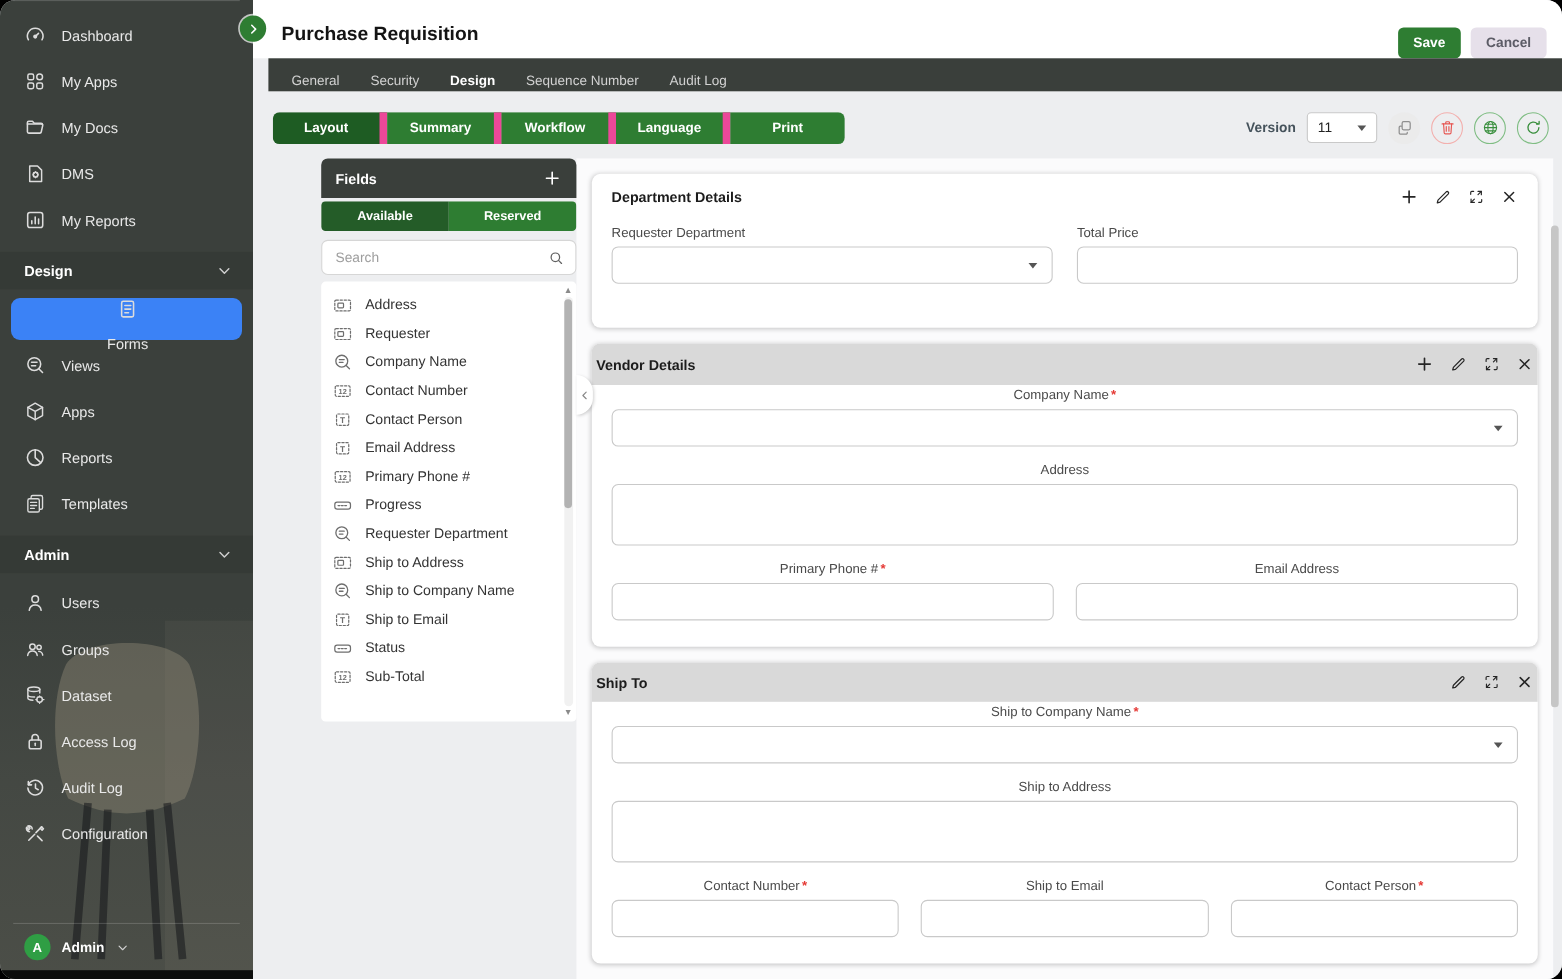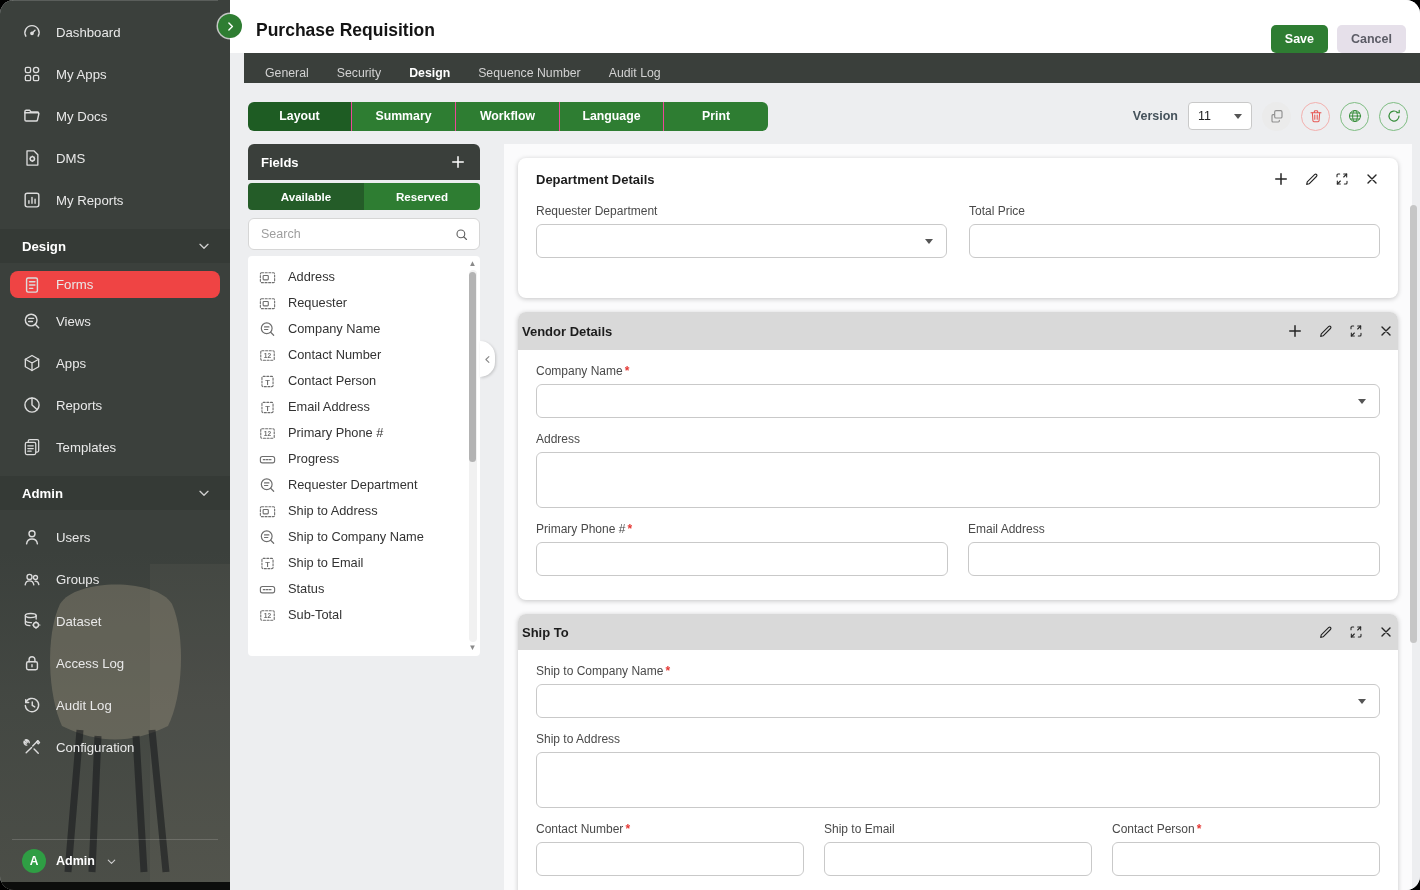--- a/index.html
+++ b/index.html
@@ -15,21 +15,21 @@
   .photo{position:absolute;left:0;right:0;bottom:0;height:340px;z-index:0;pointer-events:none;
     background:linear-gradient(180deg,rgba(59,64,60,0) 0%,rgba(90,92,84,.28) 45%,rgba(110,108,96,.32) 100%);}
   .photo svg{position:absolute;bottom:6px;left:0;}
   .logo-row{display:flex;align-items:center;gap:9px;height:50px;padding-left:14px;flex:none;position:relative;z-index:2;}
   .logo-ic{width:26px;height:26px;}
   .logo-text{font-size:19px;font-weight:700;color:#fff;}
   .side-div{height:1px;background:rgba(255,255,255,.16);margin:0 12px;flex:none;position:relative;z-index:2;}
   .side-nav{flex:1;display:flex;flex-direction:column;padding-top:10px;position:relative;z-index:2;}
   .side-item{display:flex;align-items:center;gap:14px;height:42px;padding:0 10px 0 22px;font-size:13.2px;cursor:pointer;flex:none;}
   .side-item .ic{width:20px;height:20px;color:#dcdcdc;flex:none;}
-  .side-item.active{background:#ef4444;border-radius:8px;margin:2px 10px;height:27px;padding-left:12px;}
+  .side-item.active{background:#3b82f6;border-radius:8px;margin:2px 10px;height:38px;padding-left:12px;flex-direction:column;}
   .side-sect{display:flex;align-items:center;height:34px;padding:0 18px 0 22px;background:#353a36;
     font-weight:700;font-size:13.2px;color:#fff;margin:8px 0 6px;flex:none;cursor:pointer;}
   .side-sect .ic{margin-left:auto;width:16px;height:16px;color:#cfcfcf;}
   .flex-sp{margin-top:auto;}
   .side-user{display:flex;align-items:center;gap:10px;height:42px;padding:0 22px;flex:none;position:relative;z-index:2;}
   .avatar{width:24px;height:24px;border-radius:50%;background:#2f9e44;color:#fff;font-size:12px;font-weight:700;
     display:flex;align-items:center;justify-content:center;flex:none;}
   .user-name{font-size:12.5px;font-weight:700;color:#fff;}
   .side-user .ic{width:13px;height:13px;color:#cfcfcf;}
   .side-strip{height:8px;background:#0c0d0c;flex:none;position:relative;z-index:2;}
@@ -47,36 +47,36 @@
   .btn-cancel{background:#e6e0ea;color:#5c5c66;}
 
   .tabbar{position:absolute;left:14px;right:0;top:53px;height:42px;background:#3a3f3b;display:flex;align-items:stretch;padding:0 10px;gap:6px;}
   .tab{display:flex;align-items:center;padding:0 11px;font-size:12.3px;color:#d2d2d2;border-bottom:3px solid transparent;cursor:pointer;}
   .tab.active{color:#fff;font-weight:700;border-bottom-color:#7ec983;}
 
   .content{position:absolute;left:0;right:0;top:83px;bottom:0;background:#edeef0;padding:18px 8px 0 18px;}
   .toolbar{display:flex;align-items:center;height:30px;}
   .subtabs{display:flex;border-radius:6px;overflow:hidden;}
   .subtab{width:104px;height:29px;display:flex;align-items:center;justify-content:center;background:#2e7d32;color:#fff;
-    font-weight:700;font-size:12.3px;border-right:1px solid #ec4899;cursor:pointer;}
+    font-weight:700;font-size:12.3px;border-right:7px solid #ec4899;cursor:pointer;}
   .subtab:last-child{border-right:none;text-align:center;}
   .subtab.active{background:#1e5c23;}
   .version{margin-left:auto;display:flex;align-items:center;gap:10px;padding-right:4px;}
   .version-label{font-size:12.5px;font-weight:700;color:#45525b;}
   .version-select{width:64px;height:28px;background:#fff;border:1px solid #c9c9c9;border-radius:4px;display:flex;
     align-items:center;padding:0 9px;font-size:12.5px;color:#222;cursor:pointer;}
   .caret{margin-left:auto;width:0;height:0;border-left:4.5px solid transparent;border-right:4.5px solid transparent;border-top:5.5px solid #555;}
   .circle-btn{width:29px;height:29px;border-radius:50%;display:flex;align-items:center;justify-content:center;cursor:pointer;background:transparent;border:none;padding:0;}
   .circle-btn .ic{width:16px;height:16px;}
   .cb-copy{background:#ebebeb;color:#8f8f8f;}
   .cb-trash{border:1.5px solid #f3b0ae;color:#e65753;}
   .cb-globe{border:1.5px solid #7fbd83;color:#388e3c;}
   .cb-refresh{border:1.5px solid #7fbd83;color:#388e3c;}
 
-  .panels{display:flex;gap:24px;margin-top:13px;height:calc(100% - 43px);}
+  .panels{display:flex;gap:0;margin-top:13px;height:calc(100% - 43px);margin-left:44px;}
 
   
   .fields-panel{width:232px;flex:none;position:relative;}
   .fp-head{height:36px;background:#3a3f3b;border-radius:6px 6px 0 0;color:#fff;display:flex;align-items:center;
     padding:0 13px;font-size:13px;font-weight:700;}
   .fp-plus{margin-left:auto;width:18px;height:18px;color:#fff;cursor:pointer;}
   .fp-tabs{display:flex;border-radius:4px;overflow:hidden;margin-top:3px;}
   .fp-tab{flex:1;height:27px;display:flex;align-items:center;justify-content:center;color:#fff;font-size:11.6px;
     font-weight:700;background:#2e7d32;border:none;font-family:inherit;cursor:pointer;}
   .fp-tab.active{background:#245c28;}
@@ -104,21 +104,21 @@
   .cv-actions{margin-left:auto;display:flex;gap:16px;align-items:center;}
   .cv-actions .ic{width:16px;height:16px;color:#fff;cursor:pointer;}
   .cv-body{flex:1;background:#fbfbfc;overflow:hidden;padding:14px 14px 0;}
   .card{background:#fff;border-radius:8px;box-shadow:0 1px 5px rgba(0,0,0,.22);margin-bottom:14px;overflow:hidden;}
   .card-head{display:flex;align-items:center;padding:12px 18px 8px;font-size:13px;font-weight:700;color:#1c1c1c;}
   .card-head.gray{background:#d9d9d9;padding:10px 4px;}
   .card-actions{margin-left:auto;display:flex;gap:14px;align-items:center;}
   .card-actions .ic{width:16px;height:16px;color:#262626;cursor:pointer;}
   .card-actions .ic.big{width:18px;height:18px;}
   .card-body{padding:8px 18px 10px;}
-  .card-head.gray + .card-body{padding-top:14px;}
+  .card-head.gray + .card-body{padding-top:2px;text-align:center;}
   .frow{display:flex;gap:20px;margin-bottom:14px;}
   .frow.two{gap:22px;margin-bottom:30px;}
   .fld{flex:1;min-width:0;}
   .flabel{font-size:12px;color:#4a4a4a;margin-bottom:6px;}
   .req{color:#e53935;margin-left:2px;font-weight:700;}
   .cbox{height:34px;border:1px solid #c9c9c9;border-radius:6px;background:#fff;position:relative;cursor:text;}
   .cbox.tarea{height:56px;}
   .cbox.select{cursor:pointer;}
   .cbox.select::after{content:"";position:absolute;right:13px;top:14px;border-left:4.5px solid transparent;
     border-right:4.5px solid transparent;border-top:5.5px solid #555;}

